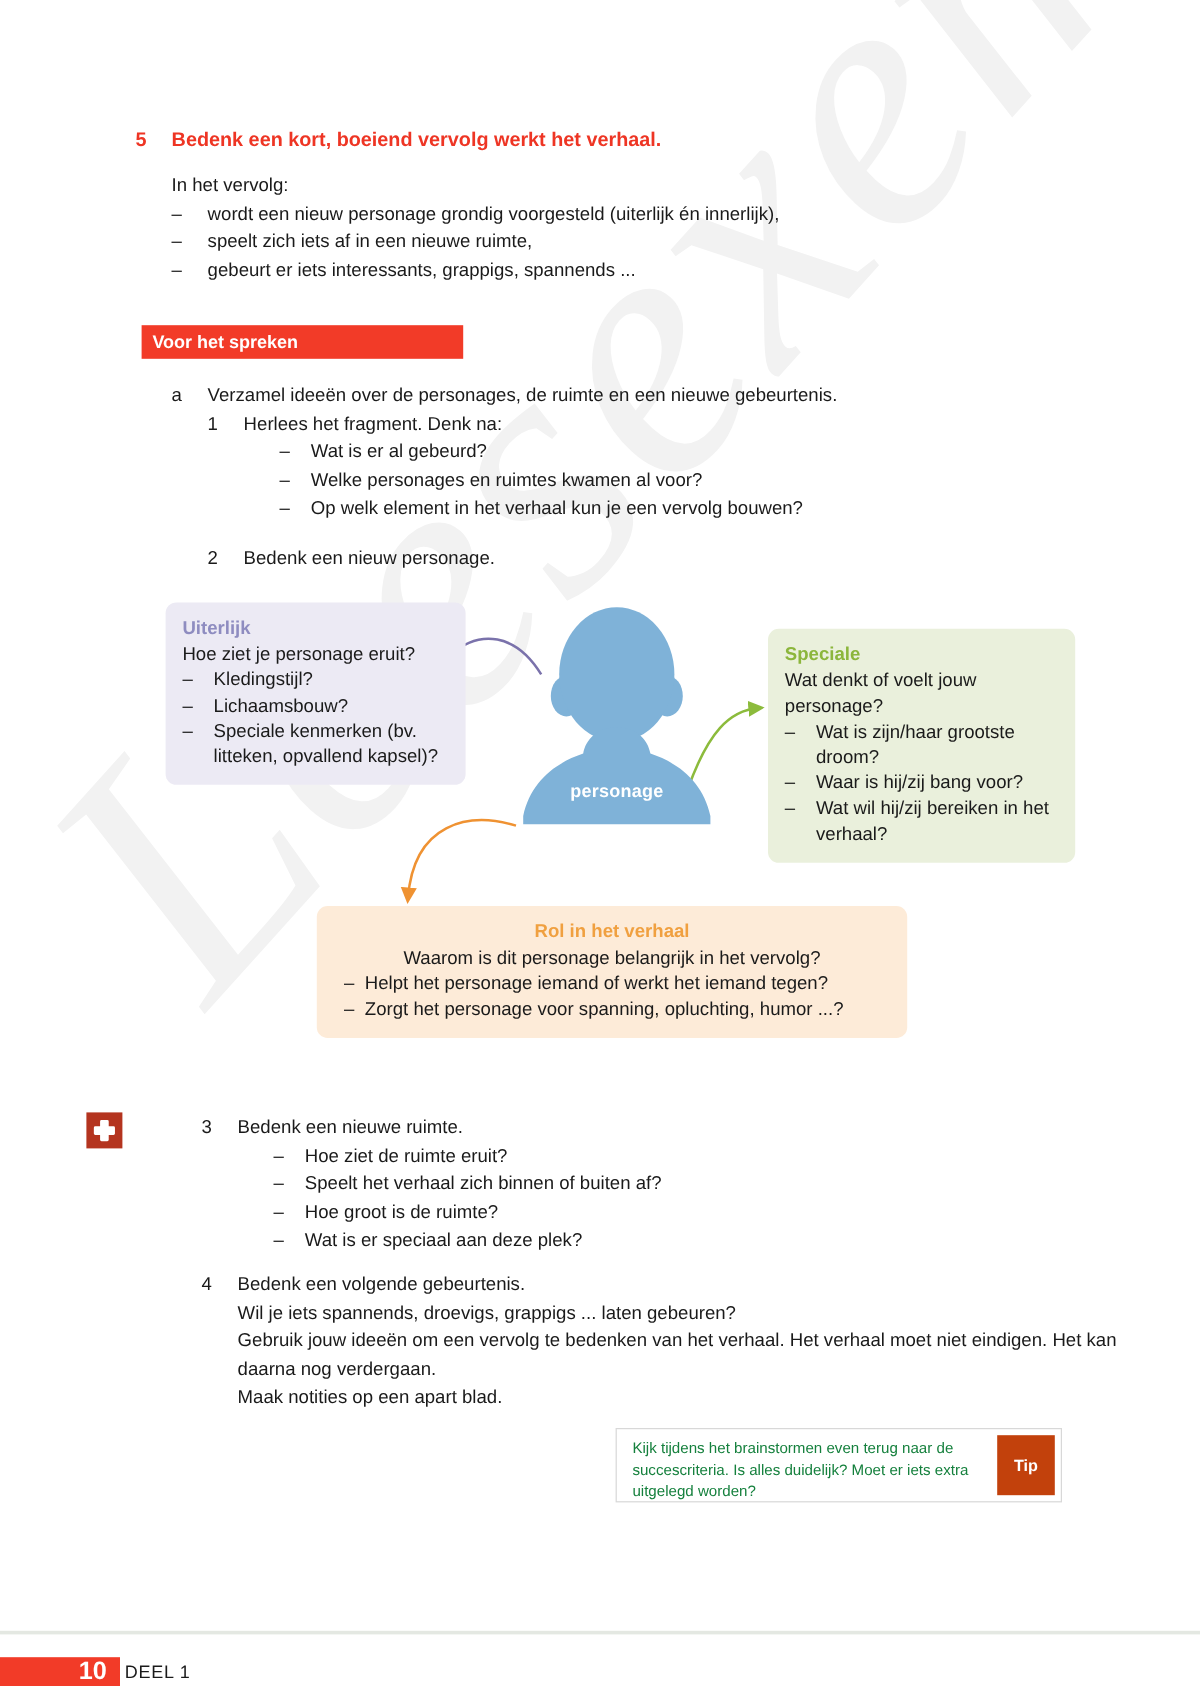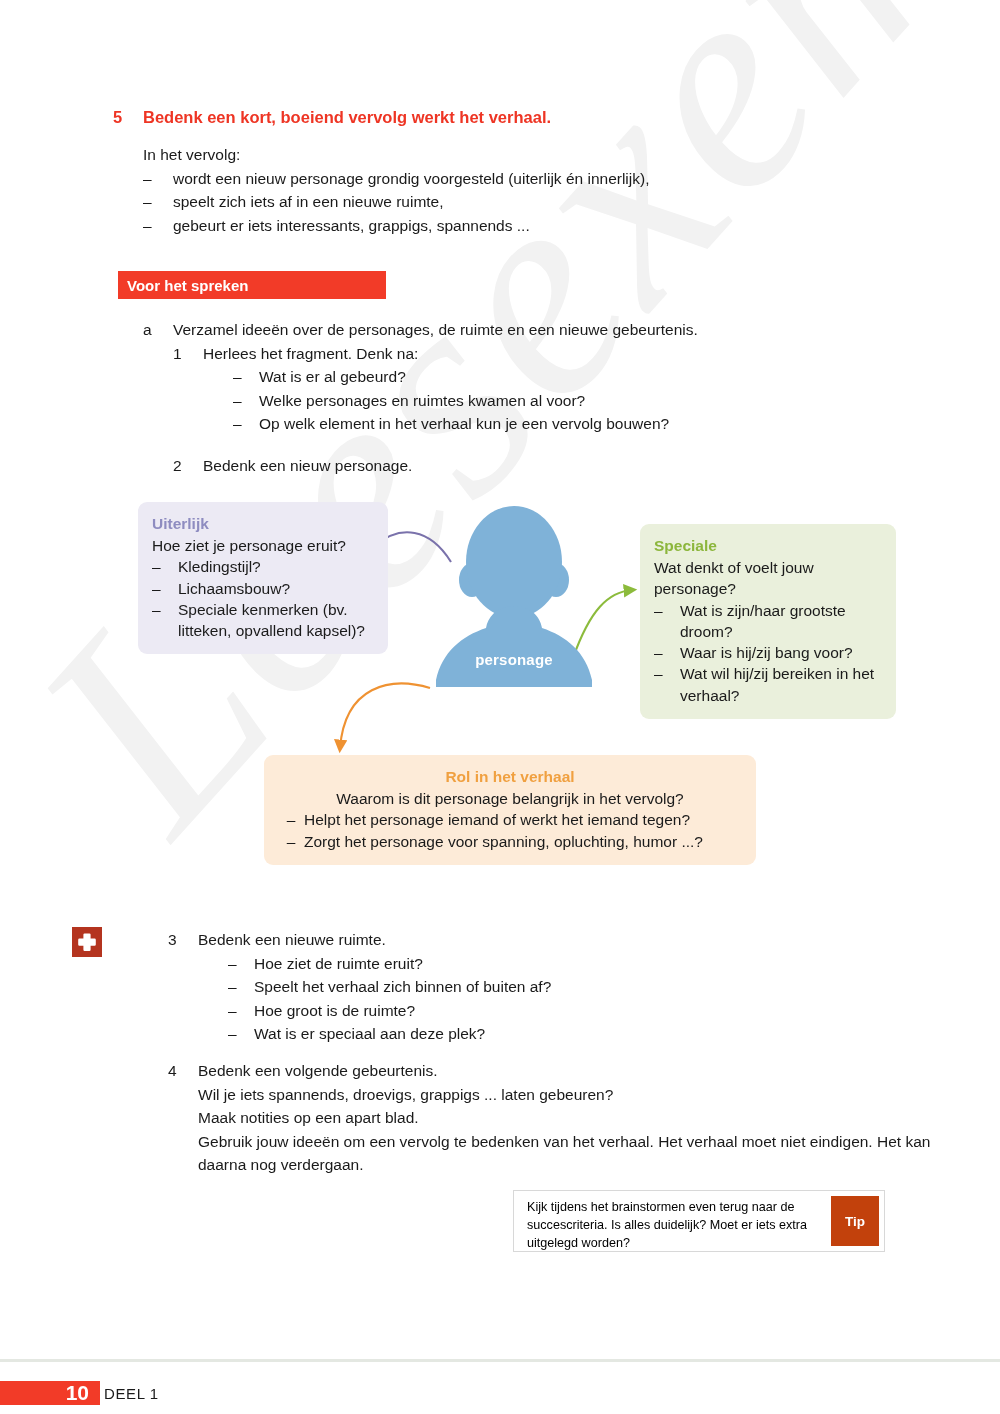--- a/index.html
+++ b/index.html
@@ -215,21 +215,21 @@
     border: 1px solid #d8d8d8;
     background: #ffffff;
     box-sizing: border-box;
     display: flex;
   }
   #tip-box .tip-text {
     flex: 1;
     padding: 7px 8px 6px 13px;
     font-size: 12.6px;
     line-height: 1.43;
-    color: #000000;
+    color: #15803d;
   }
   #tip-box .tip-badge {
     width: 48px;
     flex: none;
     background: #c2410c;
     color: #ffffff;
     font-weight: bold;
     font-size: 13.5px;
     display: flex;
     align-items: center;
@@ -441,22 +441,22 @@
       <span>Wat is er speciaal aan deze plek?</span>
     </div>
   </div>
 
   <div id="part-4">
     <div class="lvl-num">
       <span class="mark">4</span>
       <span>Bedenk een volgende gebeurtenis.</span>
     </div>
     <div class="sub">Wil je iets spannends, droevigs, grappigs ... laten gebeuren?</div>
+    <div class="sub">Gebruik jouw ideeën om een vervolg te bedenken van het verhaal. Het verhaal moet niet eindigen. Het kan daarna nog verdergaan.</div>
     <div class="sub">Maak notities op een apart blad.</div>
-    <div class="sub">Gebruik jouw ideeën om een vervolg te bedenken van het verhaal. Het verhaal moet niet eindigen. Het kan daarna nog verdergaan.</div>
   </div>
 
   <div id="tip-box">
     <div class="tip-text">Kijk tijdens het brainstormen even terug naar de succescriteria. Is alles duidelijk? Moet er iets extra uitgelegd worden?</div>
     <div class="tip-badge">Tip</div>
   </div>
 
   <div id="footer-rule"></div>
   <div id="footer">
     <div class="pagenum-block">10</div>

